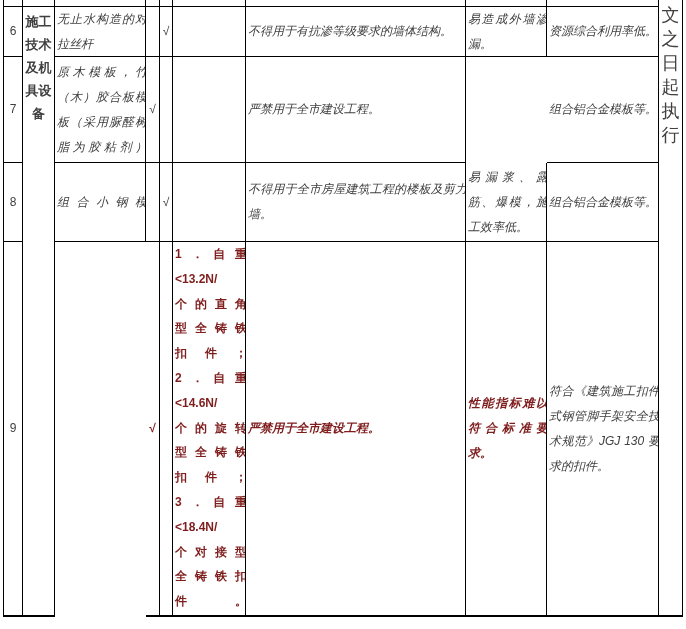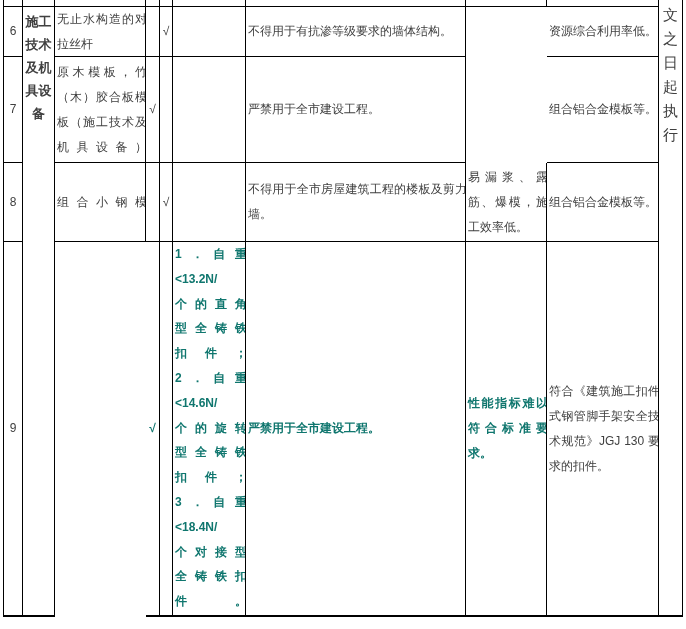--- a/index.html
+++ b/index.html
@@ -8,31 +8,31 @@
   .tbl{position:absolute;left:3px;top:0;width:680px;height:436px;
        display:grid;
        grid-template-columns:20px 32px 91px 14px 13px 73px 220px 81px 112px 24px;
        grid-template-rows:7px 50px 106px 79px 375px;}
   .cell{box-sizing:border-box;border-right:1px solid #000;border-bottom:1px solid #000;
         display:flex;flex-direction:column;justify-content:center;
         font-size:12px;line-height:25px;overflow:hidden;}
   .cell.first{border-left:1px solid #000;}
   .cell.botedge{border-bottom:2px solid #000;}
   .cell span{display:block;width:100%;}
-  .txt{text-align:justify;padding:0 2px;}
+  .txt{text-align:justify;padding:0 2px;font-style:italic;}
   .dist{text-align:justify;text-align-last:justify;}
   .num{font-size:12px;text-align:center;}
   .chk{font-size:12px;text-align:center;}
   .cat{justify-content:flex-start;padding-top:3px;font-size:13px;font-weight:bold;
        line-height:23px;text-align:center;}
-  .note{justify-content:flex-start;padding-top:3px;font-size:15px;
+  .note{justify-content:flex-start;padding-top:3px;font-size:18px;
         line-height:24px;text-align:center;}
   .detail{justify-content:flex-start;white-space:pre-line;line-height:24.8px;}
   .detail span{text-align:justify;text-align-last:justify;padding:0 2px;}
-  .danger{color:#0f766e;font-weight:bold;}
+  .danger{color:#7f1d1d;font-weight:bold;}
   
   .cA{grid-column:1}.cB{grid-column:2}.cC{grid-column:3}.cD{grid-column:4}
   .cE{grid-column:5}.cF{grid-column:6}.cG{grid-column:7}.cH{grid-column:8}
   .cI{grid-column:9}.cJ{grid-column:10}
   .r1{grid-row:1}.r2{grid-row:2}.r3{grid-row:3}.r4{grid-row:4}.r5{grid-row:5}
 </style>
 </head>
 <body>
 
 <div class="tbl">
@@ -66,29 +66,32 @@
     </div>
   <div class="cell cE r2">
     <span class="chk">√</span>
     </div>
   <div class="cell cF r2">
     <span class="txt"></span>
     </div>
   <div class="cell cG r2">
     <span class="txt">不得用于有抗渗等级要求的墙体结构。</span>
     </div>
+  <div class="cell cH r2">
+    <span class="txt">易造成外墙渗漏。</span>
+    </div>
   <div class="cell cI r2">
     <span class="txt">资源综合利用率低。</span>
     </div>
 
   <div class="cell first cA r3">
     <span class="num">7</span>
     </div>
   <div class="cell cC r3">
-    <span class="txt dist">原木模板，竹（木）胶合板模板（施工技术及机具设备）</span>
+    <span class="txt dist">原木模板，竹（木）胶合板模板（采用脲醛树脂为胶粘剂）</span>
     </div>
   <div class="cell cD r3">
     <span class="chk">√</span>
     </div>
   <div class="cell cE r3">
     <span class="chk"></span>
     </div>
   <div class="cell cF r3">
     <span class="txt"></span>
     </div>

